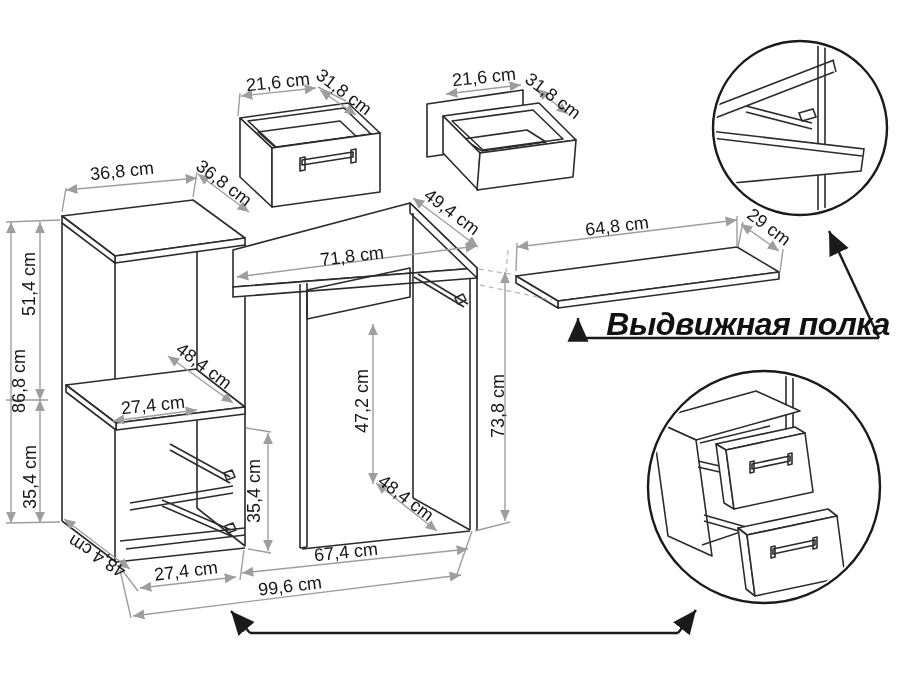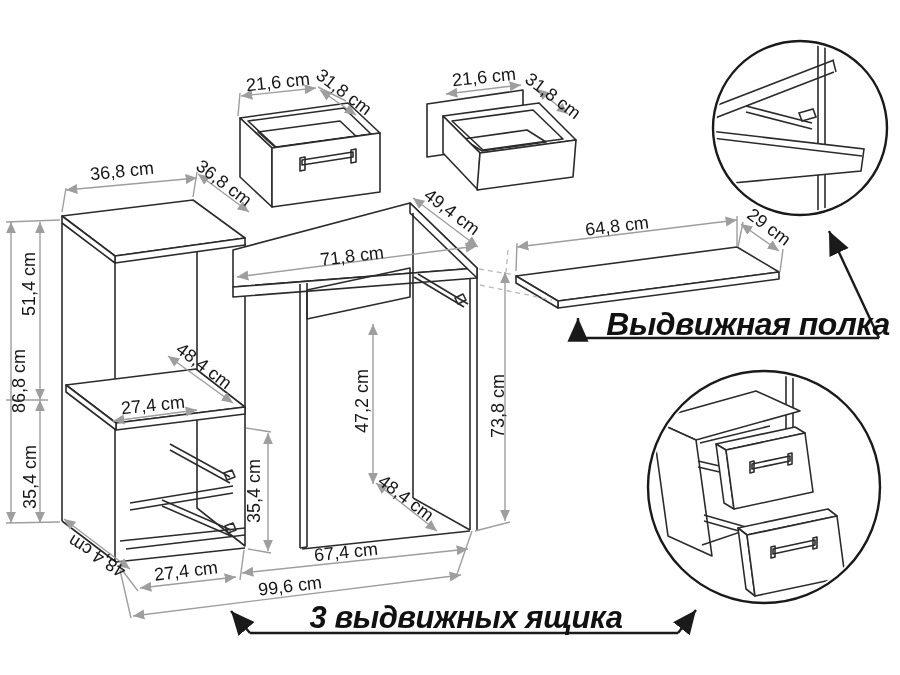--- a/index.html
+++ b/index.html
@@ -231,15 +231,14 @@
 <div class="lbl" style="left:362px;top:401px;transform:translate(-50%,-50%) rotate(-90deg);">47,2 cm</div>
 <div class="lbl" style="left:498px;top:406px;transform:translate(-50%,-50%) rotate(-90deg);">73,8 cm</div>
 <div class="lbl" style="left:406px;top:498px;transform:translate(-50%,-50%) rotate(37deg);">48,4 cm</div>
 <div class="lbl" style="left:186px;top:571px;transform:translate(-50%,-50%) rotate(-7deg);">27,4 cm</div>
 <div class="lbl" style="left:346px;top:552px;transform:translate(-50%,-50%) rotate(-6deg);">67,4 cm</div>
 <div class="lbl" style="left:290px;top:586px;transform:translate(-50%,-50%) rotate(-7deg);">99,6 cm</div>
 <div class="lbl" style="left:617px;top:226px;transform:translate(-50%,-50%) rotate(-7deg);">64,8 cm</div>
 <div class="lbl" style="left:769px;top:227px;transform:translate(-50%,-50%) rotate(37deg);">29 cm</div>
 
 <div class="big" style="left:737px;top:324px;font-size:32px;margin-left:11px;">Выдвижная полка</div>
-<div class="big" style="left:466px;top:617px;font-size:31px;">3 выдвижных ящика</div>
 
 </div>
 
 </body></html>

